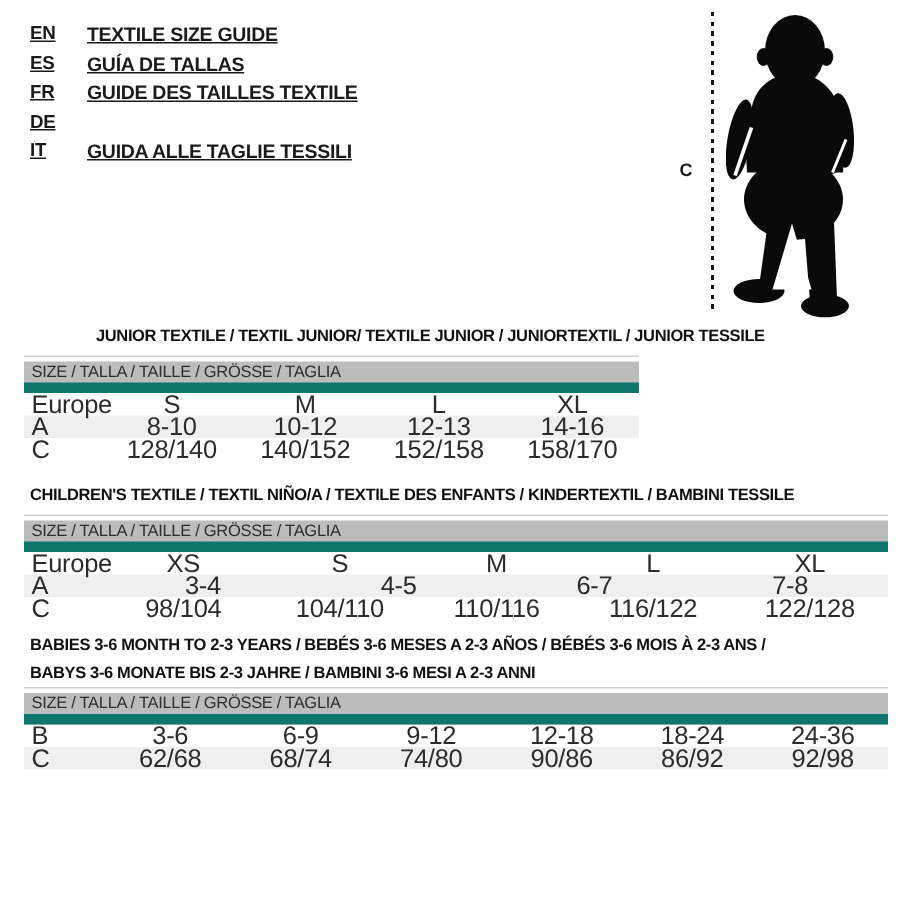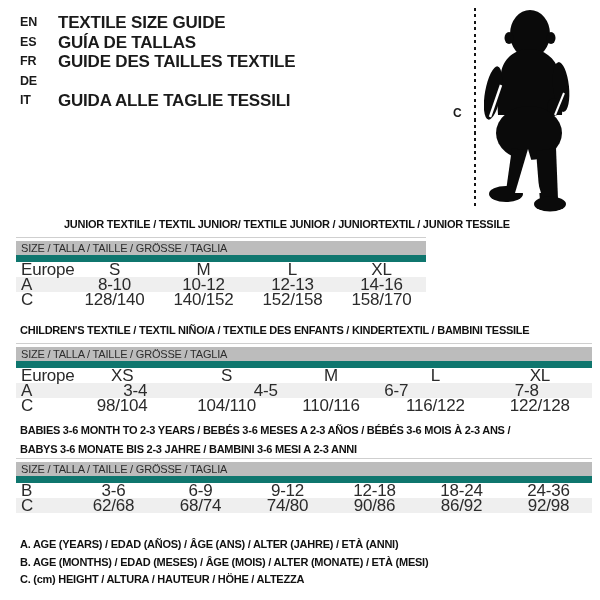--- a/index.html
+++ b/index.html
@@ -3,23 +3,23 @@
 <meta charset="utf-8">
 <style>
   html,body { margin:0; padding:0; background:#fff; }
   .page {
     position:relative; width:600px; height:600px; background:#ffffff;
     font-family:"Liberation Sans", sans-serif; color:#1a1a1a; overflow:hidden;
     -webkit-font-smoothing:antialiased;
   }
   
   .lang-list { position:absolute; left:20px; top:13px; }
-  .lang-row { display:flex; height:19.5px; line-height:19.5px; }
+  .lang-row { display:flex; height:19.5px; line-height:19.5px;text-decoration:underline; }
   .lang-code { width:38px; font-size:12.5px; font-weight:700; letter-spacing:-0.2px; }
-  .lang-title { font-size:17px; font-weight:700; letter-spacing:-0.2px; white-space:nowrap; }
+  .lang-title { font-size:13px; font-weight:700; letter-spacing:-0.2px; white-space:nowrap; }
 
   
   .measure-line {
     position:absolute; left:474px; top:8px; width:2px; height:198px;
     background:repeating-linear-gradient(to bottom,#151515 0 3px, transparent 3px 6.5px);
   }
   .measure-label { position:absolute; left:453px; top:106px; font-size:12px; font-weight:700; }
   .baby-svg { position:absolute; left:484px; top:3px; }
 
   
@@ -185,19 +185,14 @@
           <div class="tcell">62/68</div>
           <div class="tcell">68/74</div>
           <div class="tcell">74/80</div>
           <div class="tcell">90/86</div>
           <div class="tcell">86/92</div>
           <div class="tcell">92/98</div>
         </div>
       </div>
   </div>
 
-  <div class="footnotes">
-    <div class="footnote">A. AGE (YEARS) / EDAD (AÑOS) / ÂGE (ANS) / ALTER (JAHRE) / ETÀ (ANNI)</div>
-    <div class="footnote">B. AGE (MONTHS) / EDAD (MESES) / ÂGE (MOIS) / ALTER (MONATE) / ETÀ (MESI)</div>
-    <div class="footnote">C. (cm) HEIGHT / ALTURA / HAUTEUR / HÖHE / ALTEZZA</div>
-  </div>
 
 </div>
 
 </body></html>

